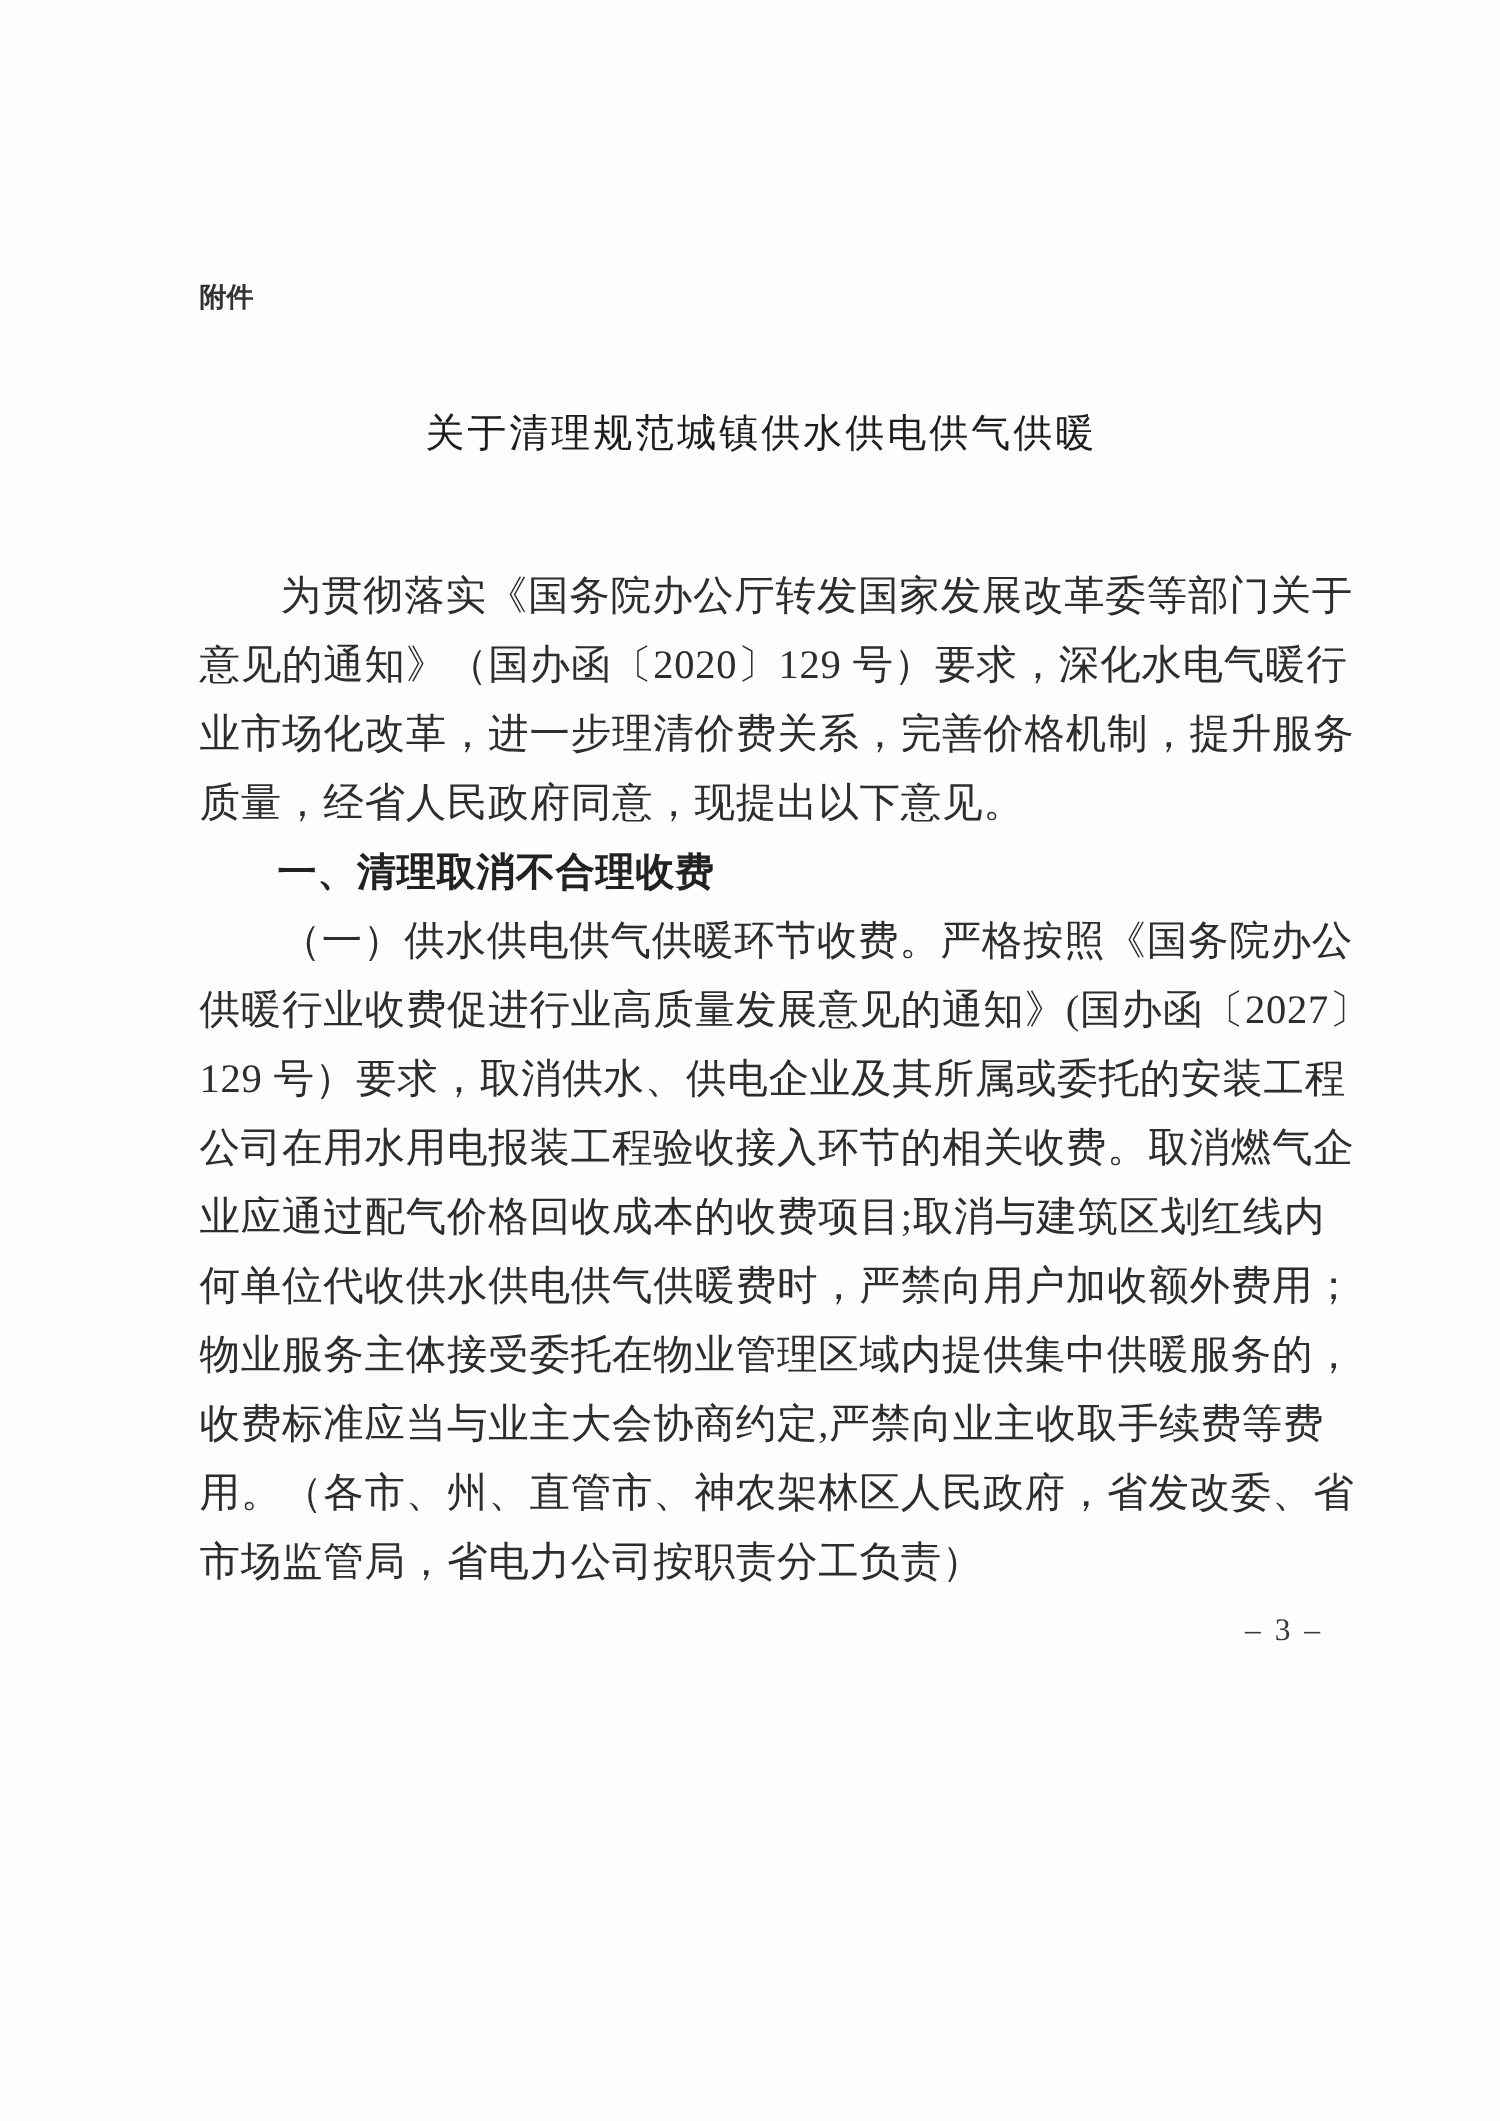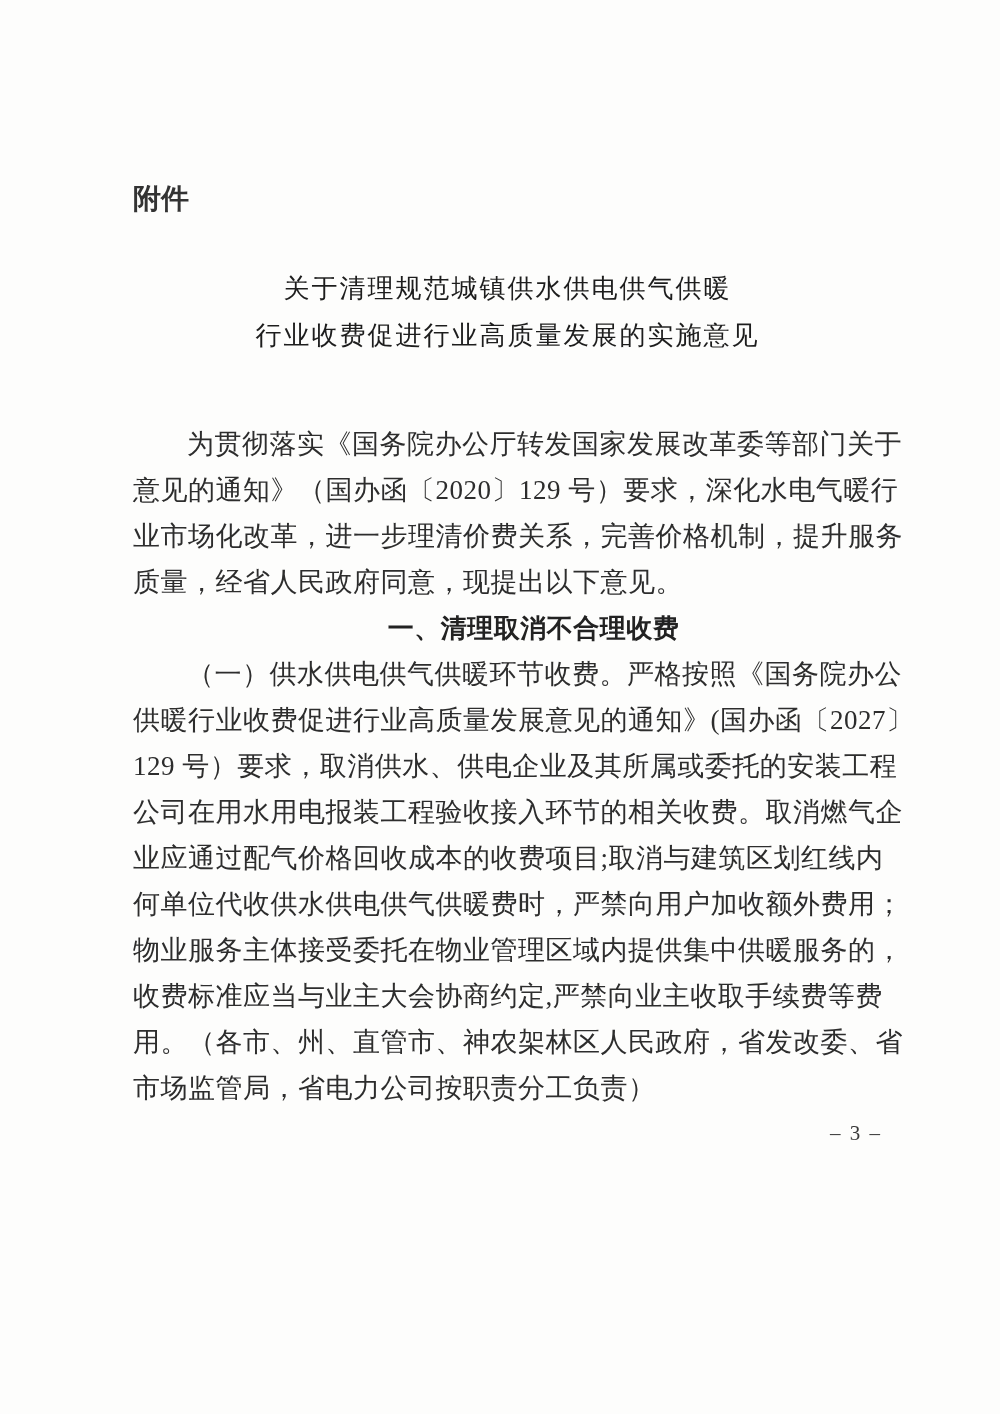--- a/index.html
+++ b/index.html
@@ -13,21 +13,21 @@
     height: 1414px;
     background: #fdfdfc;
     box-sizing: border-box;
     padding: 182px 118px 0 133px;
     overflow: hidden;
     font-family: "Liberation Serif", "DejaVu Serif", serif;
     color: #2d2d2d;
   }
   .attachment-label {
     font-family: "Liberation Sans", "DejaVu Sans", sans-serif;
-    font-size: 28px;
+    font-size: 18px;
     font-weight: 600;
     color: #333333;
     line-height: 33px;
   }
   .doc-title {
     margin-top: 50px;
     text-align: center;
     font-weight: 400;
     font-size: 26px;
     letter-spacing: 2px;
@@ -51,40 +51,38 @@
     text-indent: 2em;
   }
   .section-heading {
     height: 46px;
     line-height: 46px;
     text-indent: 2em;
     font-family: "Liberation Sans", "DejaVu Sans", sans-serif;
     font-weight: 700;
     font-size: 26px;
     color: #222222;
-    text-align: center;
   }
   .page-number {
     margin-top: 10px;
     text-align: right;
     font-size: 21px;
     letter-spacing: 2px;
     color: #3a3a3a;
   }
 </style>
 </head>
 <body>
 
 <div class="page">
 
   <div class="attachment-label">附件</div>
 
   <div class="doc-title">
       <div class="line">关于清理规范城镇供水供电供气供暖</div>
-      <div class="line">行业收费促进行业高质量发展的实施意见</div>
     </div>
 
   <div class="body-text">
 
     <div class="para">
         <div class="line">为贯彻落实《国务院办公厅转发国家发展改革委等部门关于</div>
         <div class="line">意见的通知》（国办函〔2020〕129 号）要求，深化水电气暖行</div>
         <div class="line">业市场化改革，进一步理清价费关系，完善价格机制，提升服务</div>
         <div class="line">质量，经省人民政府同意，现提出以下意见。</div>
       </div>

